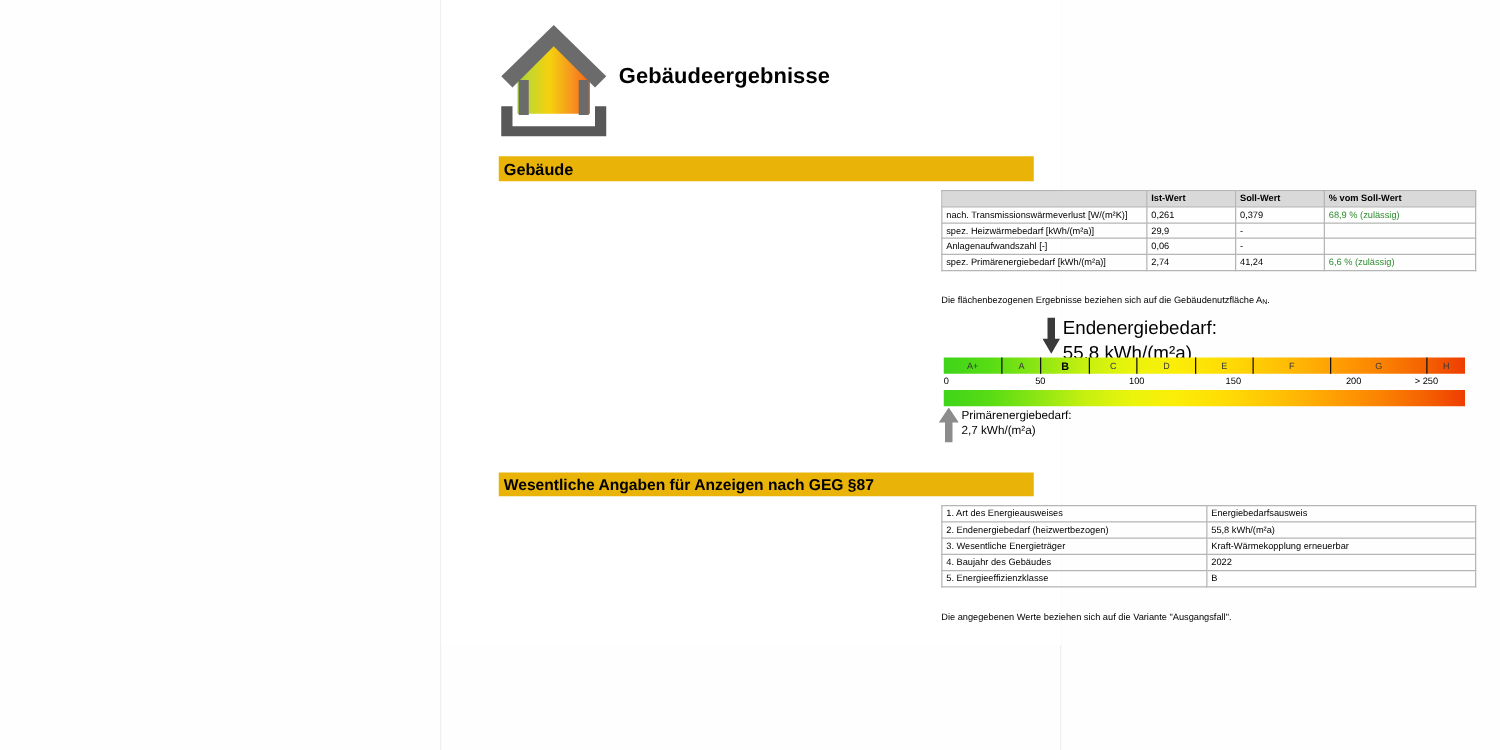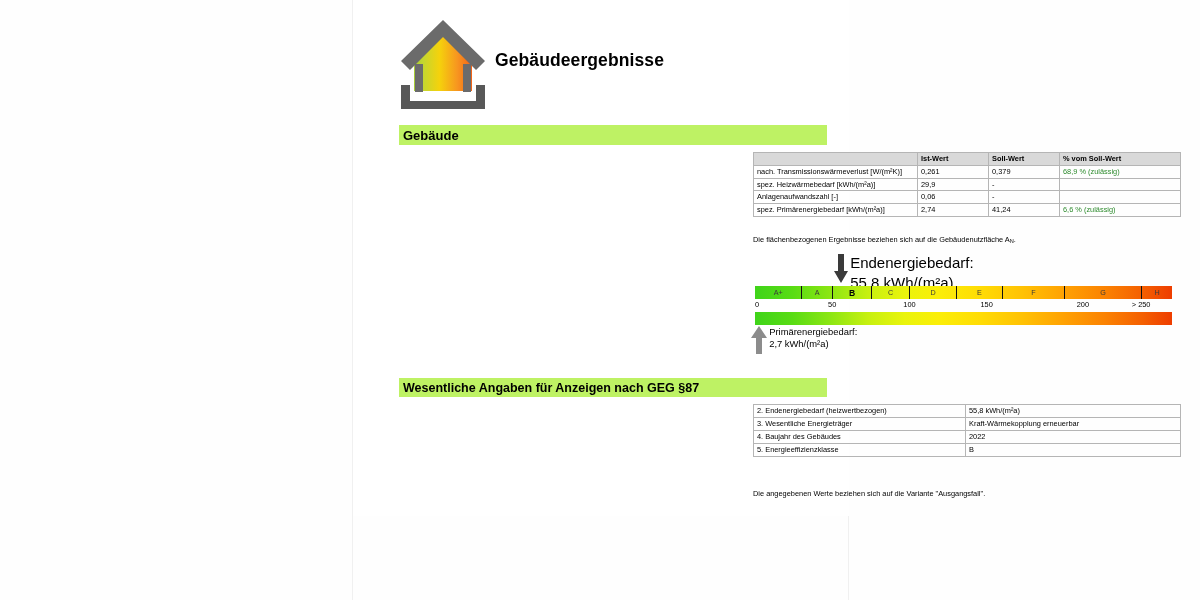--- a/index.html
+++ b/index.html
@@ -62,21 +62,21 @@
     font-weight: bold;
     letter-spacing: 0.1px;
     white-space: nowrap;
   }
 
   
   .section-head {
     position: absolute;
     left: 46px;
     width: 428px;
-    background: #bef264;
+    background: #eab308;
     font-weight: bold;
     color: #000;
     box-sizing: border-box;
     padding-left: 4px;
     display: flex;
     align-items: center;
   }
   #section-head-gebaeude {
     top: 125px;
     height: 20px;
@@ -392,20 +392,24 @@
 
     <div class="section-head" id="section-head-angaben">Wesentliche Angaben für Anzeigen nach GEG §87</div>
 
     <table class="sheet-table" id="table-angaben">
       <colgroup>
           <col class="k">
           <col class="v">
         </colgroup>
       <tbody id="angaben-rows">
           <tr>
+            <td>1. Art des Energieausweises</td>
+            <td>Energiebedarfsausweis</td>
+          </tr>
+          <tr>
             <td>2. Endenergiebedarf (heizwertbezogen)</td>
             <td>55,8 kWh/(m²a)</td>
           </tr>
           <tr>
             <td>3. Wesentliche Energieträger</td>
             <td>Kraft-Wärmekopplung erneuerbar</td>
           </tr>
           <tr>
             <td>4. Baujahr des Gebäudes</td>
             <td>2022</td>

